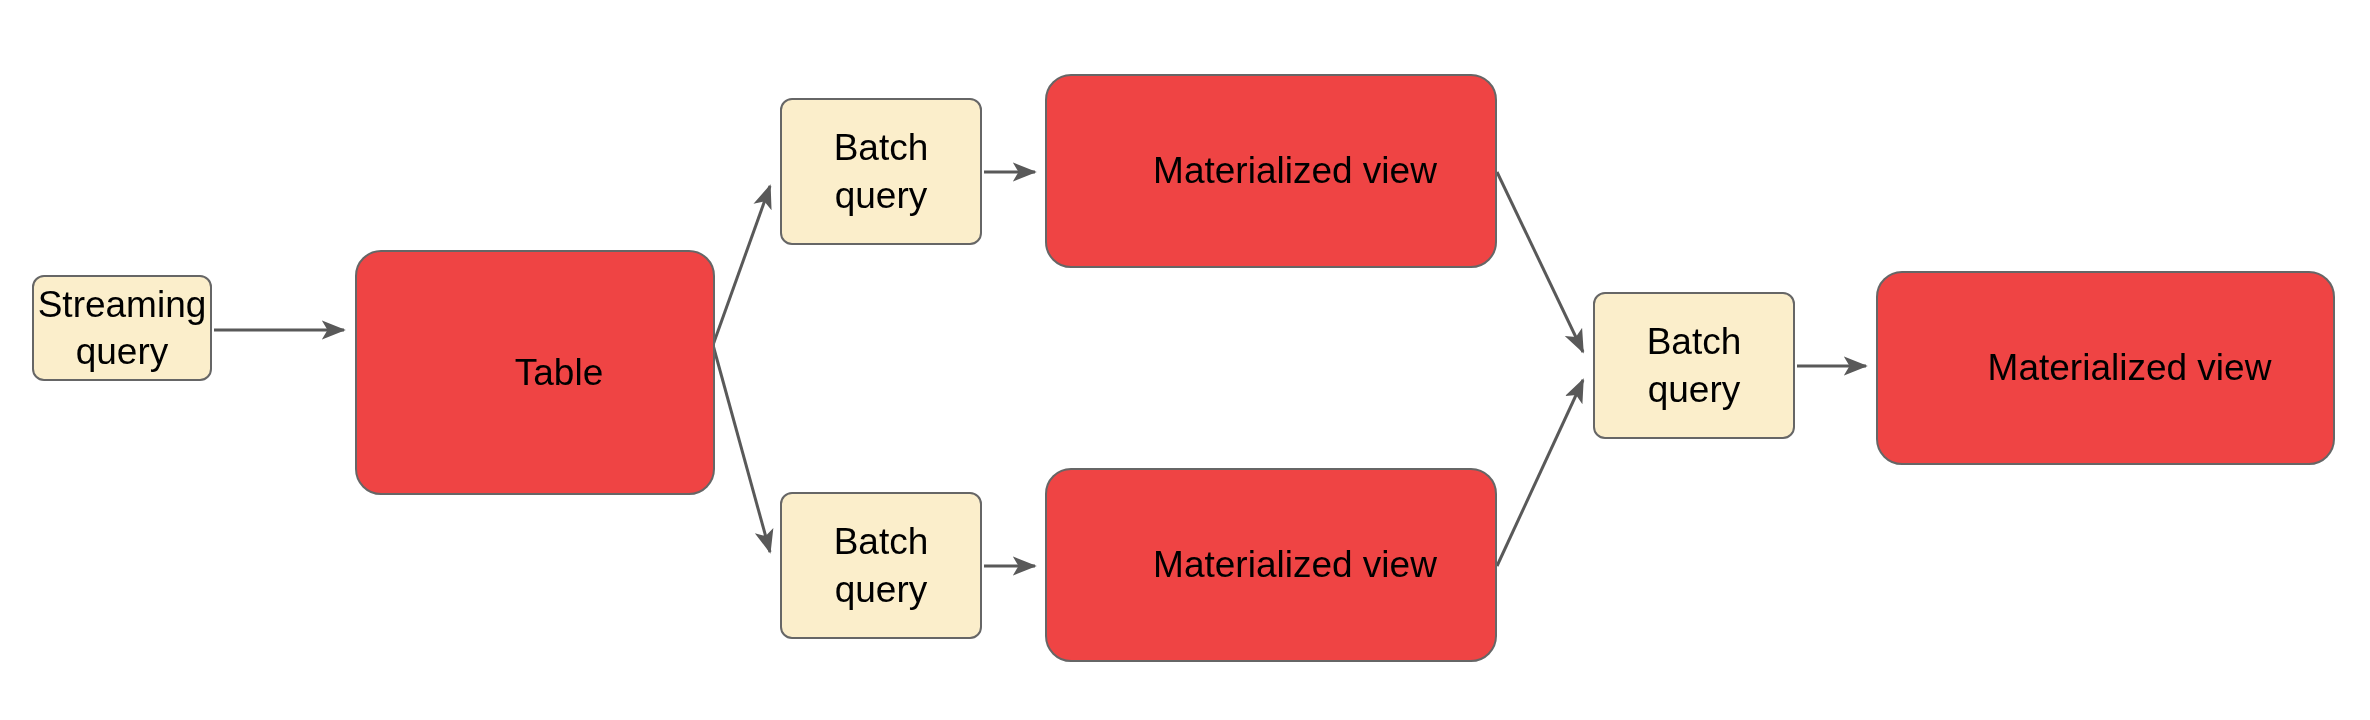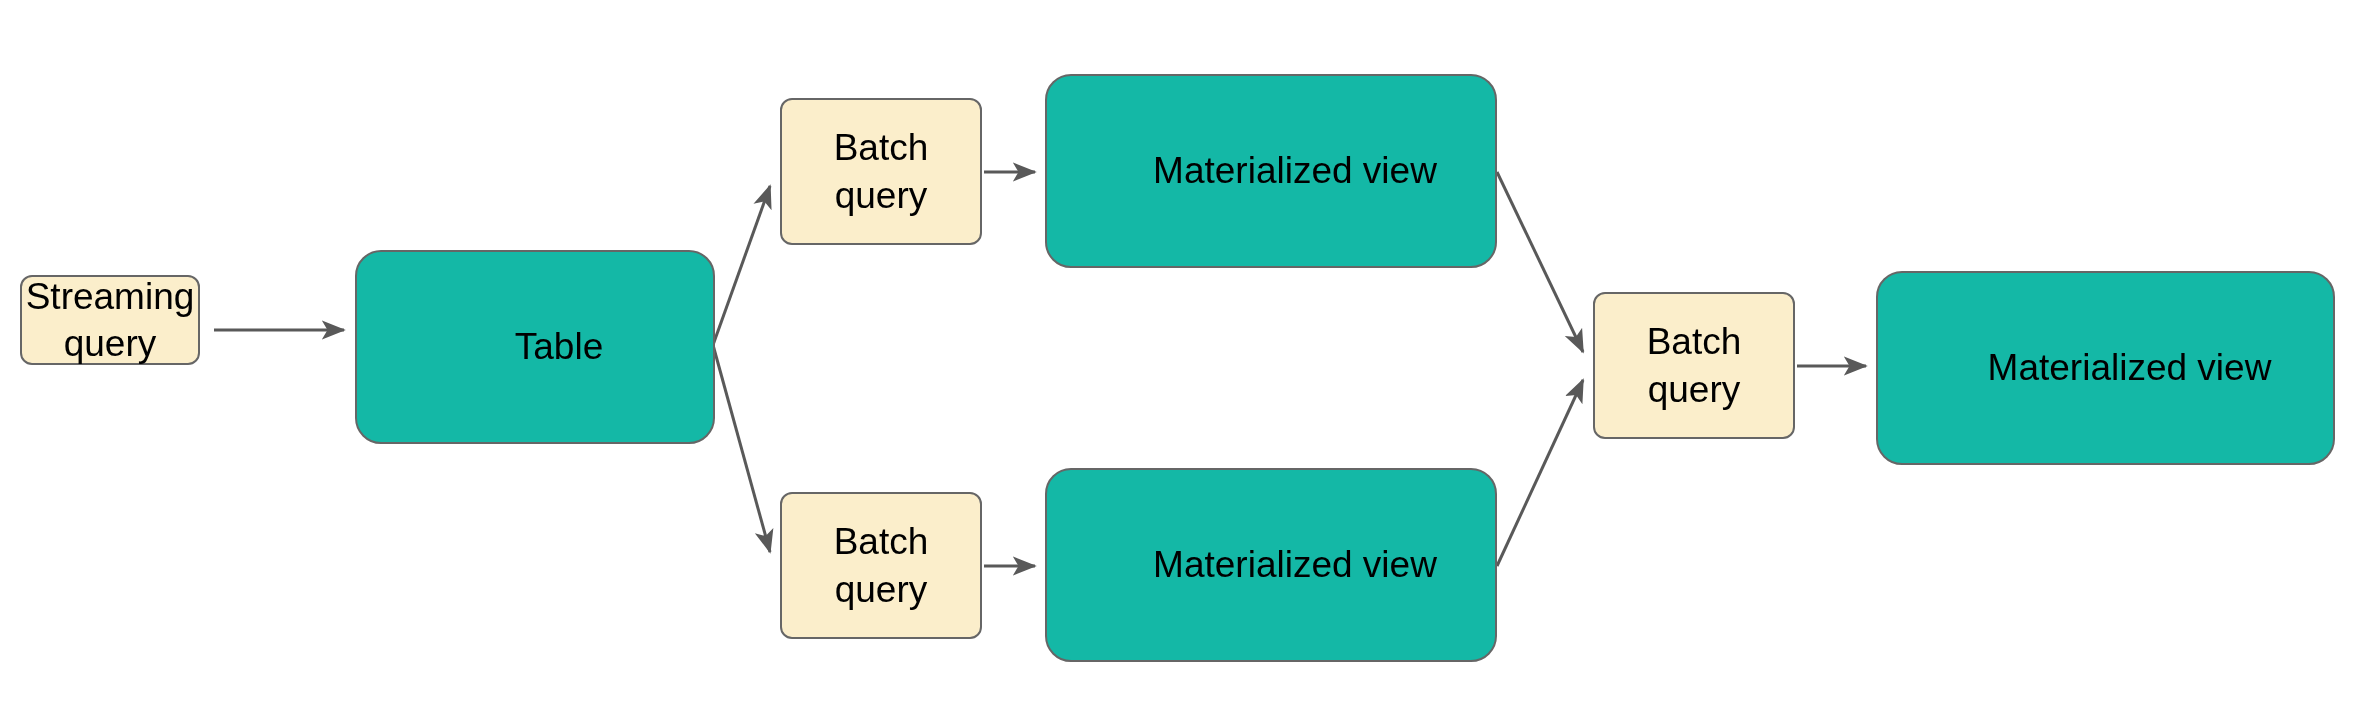--- a/index.html
+++ b/index.html
@@ -39,21 +39,21 @@
     white-space: pre-line;
     z-index: 2;
   }
   .node-process {
     background: #fbeecb;
     border: 2px solid #666666;
     border-radius: 12px;
     font-size: 37px;
   }
   .node-store {
-    background: #14b8a6;
+    background: #ef4444;
     border: 2px solid #666666;
     border-radius: 26px;
     font-size: 37px;
     padding-left: 48px;
   }
 </style>
 </head>
 <body>
 
 <div id="canvas">
@@ -69,26 +69,26 @@
         <path d="M 713 345 L 770 186"></path>
         <path d="M 984 172 L 1035 172"></path>
         <path d="M 713 345 L 770 552"></path>
         <path d="M 984 566 L 1035 566"></path>
         <path d="M 1497 172 L 1583 352"></path>
         <path d="M 1497 566 L 1583 380"></path>
         <path d="M 1797 366 L 1866 366"></path>
       </g>
   </svg>
 
-  <div class="node node-process" style="left: 20px; top: 275px; width: 180px; height: 90px;">
+  <div class="node node-process" style="left: 32px; top: 275px; width: 180px; height: 106px;">
     <span>Streaming
 query</span>
   </div>
 
-  <div class="node node-store" style="left: 355px; top: 250px; width: 360px; height: 194px;">
+  <div class="node node-store" style="left: 355px; top: 250px; width: 360px; height: 245px;">
     <span>Table</span>
   </div>
 
   <div class="node node-process" style="left: 780px; top: 98px; width: 202px; height: 147px;">
     <span>Batch
 query</span>
   </div>
 
   <div class="node node-store" style="left: 1045px; top: 74px; width: 452px; height: 194px;">
     <span>Materialized view</span>

